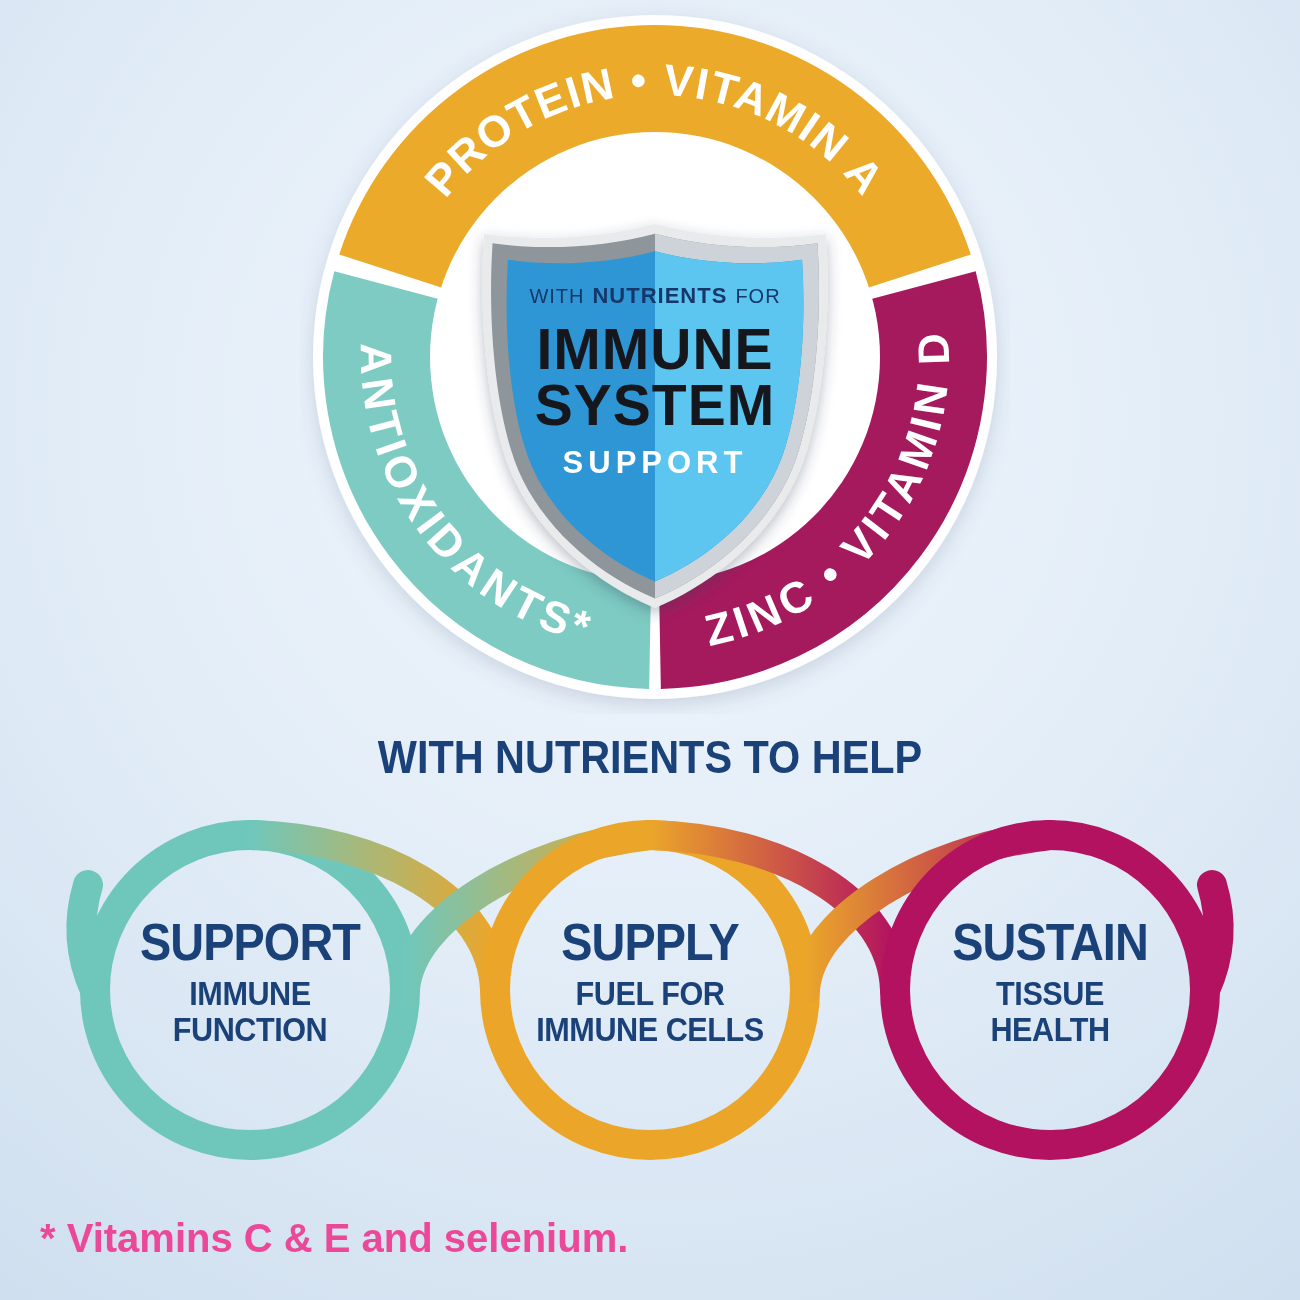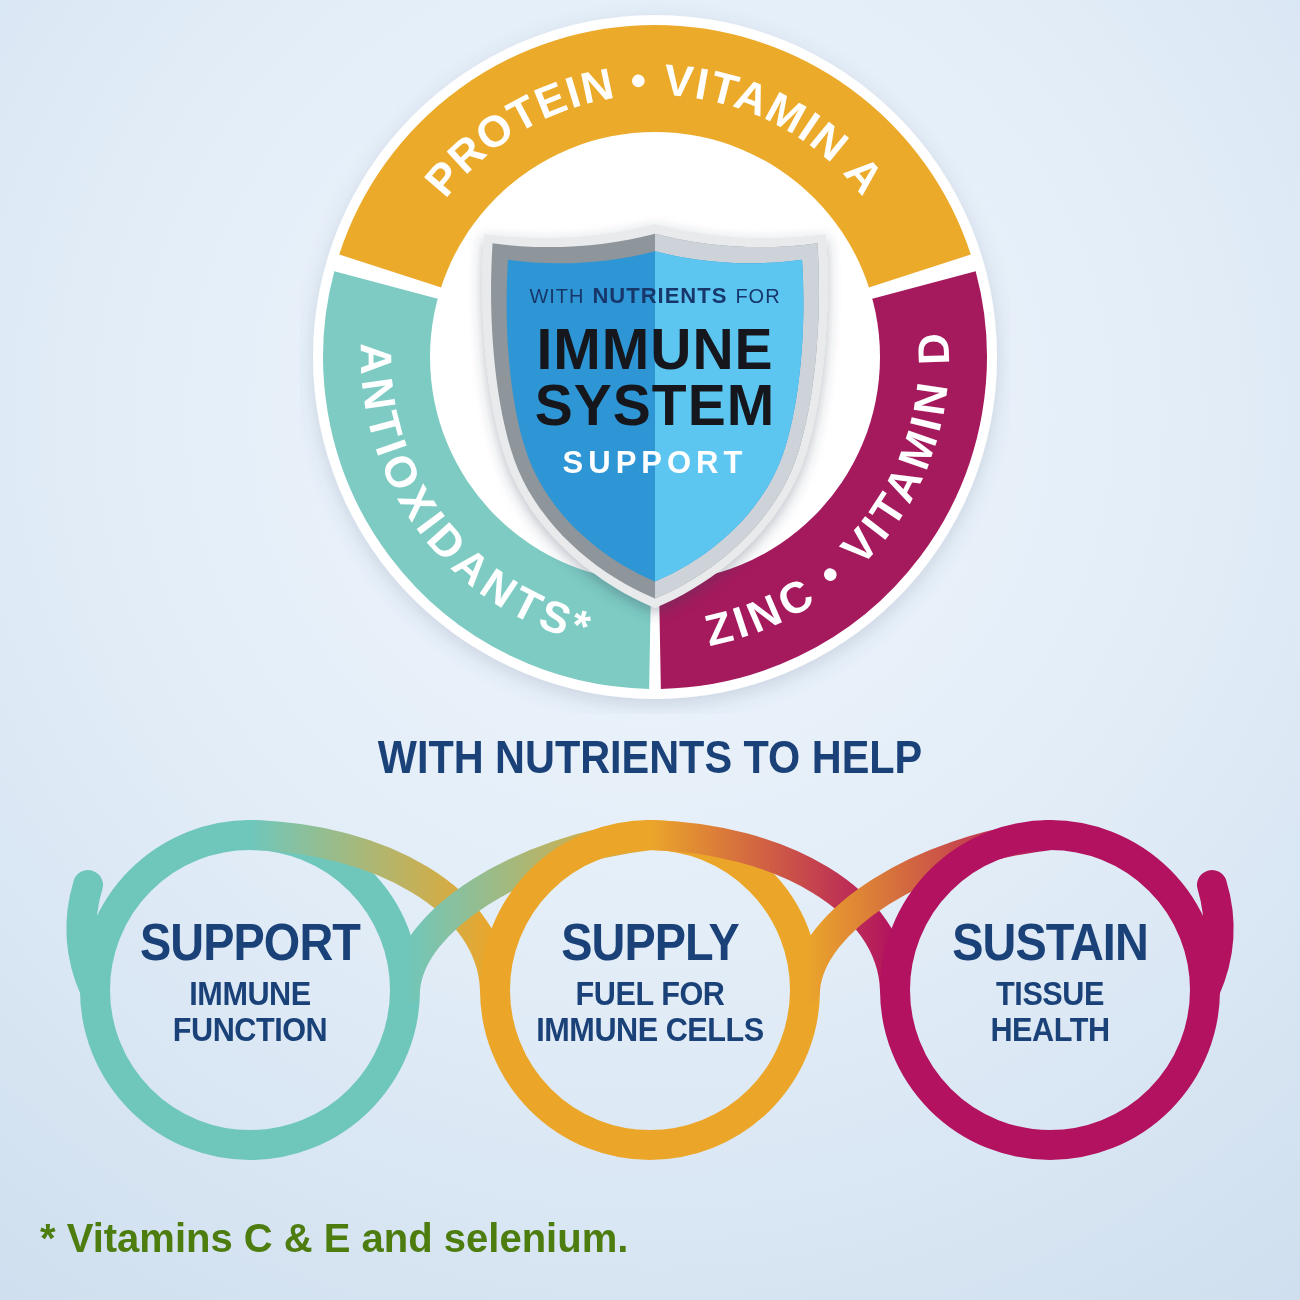--- a/index.html
+++ b/index.html
@@ -19,21 +19,21 @@
     position:absolute;top:730px;left:0;width:1300px;text-align:center;
     font-size:46px;font-weight:700;color:#1A4279;transform:scaleX(0.9);
   }
   .loop-label{
     position:absolute;top:916px;width:360px;text-align:center;color:#1A4279;
     font-weight:700;transform:scaleX(0.9);
   }
   .loop-title{font-size:52px;line-height:1.02;letter-spacing:-1px;}
   .loop-sub{font-size:34px;line-height:1.06;letter-spacing:-0.5px;margin-top:6px;}
   .footnote{
-    position:absolute;top:1216px;left:40px;font-size:40px;font-weight:700;color:#4d7c0f;
+    position:absolute;top:1216px;left:40px;font-size:40px;font-weight:700;color:#ec4899;
   }
 </style>
 </head>
 <body>
 
 <svg class="abs" style="left:300px;top:0px" width="710" height="714" viewBox="0 0 710 714">
   <defs>
     <path id="arcYellow" d="M90.6,271.1 A278,278 0 0 1 619.4,271.1"></path>
     <path id="arcTeal" d="M86.5,285.1 A278,278 0 0 0 350.1,634.9"></path>
     <path id="arcMagenta" d="M359.9,634.9 A278,278 0 0 0 623.5,285.1"></path>

